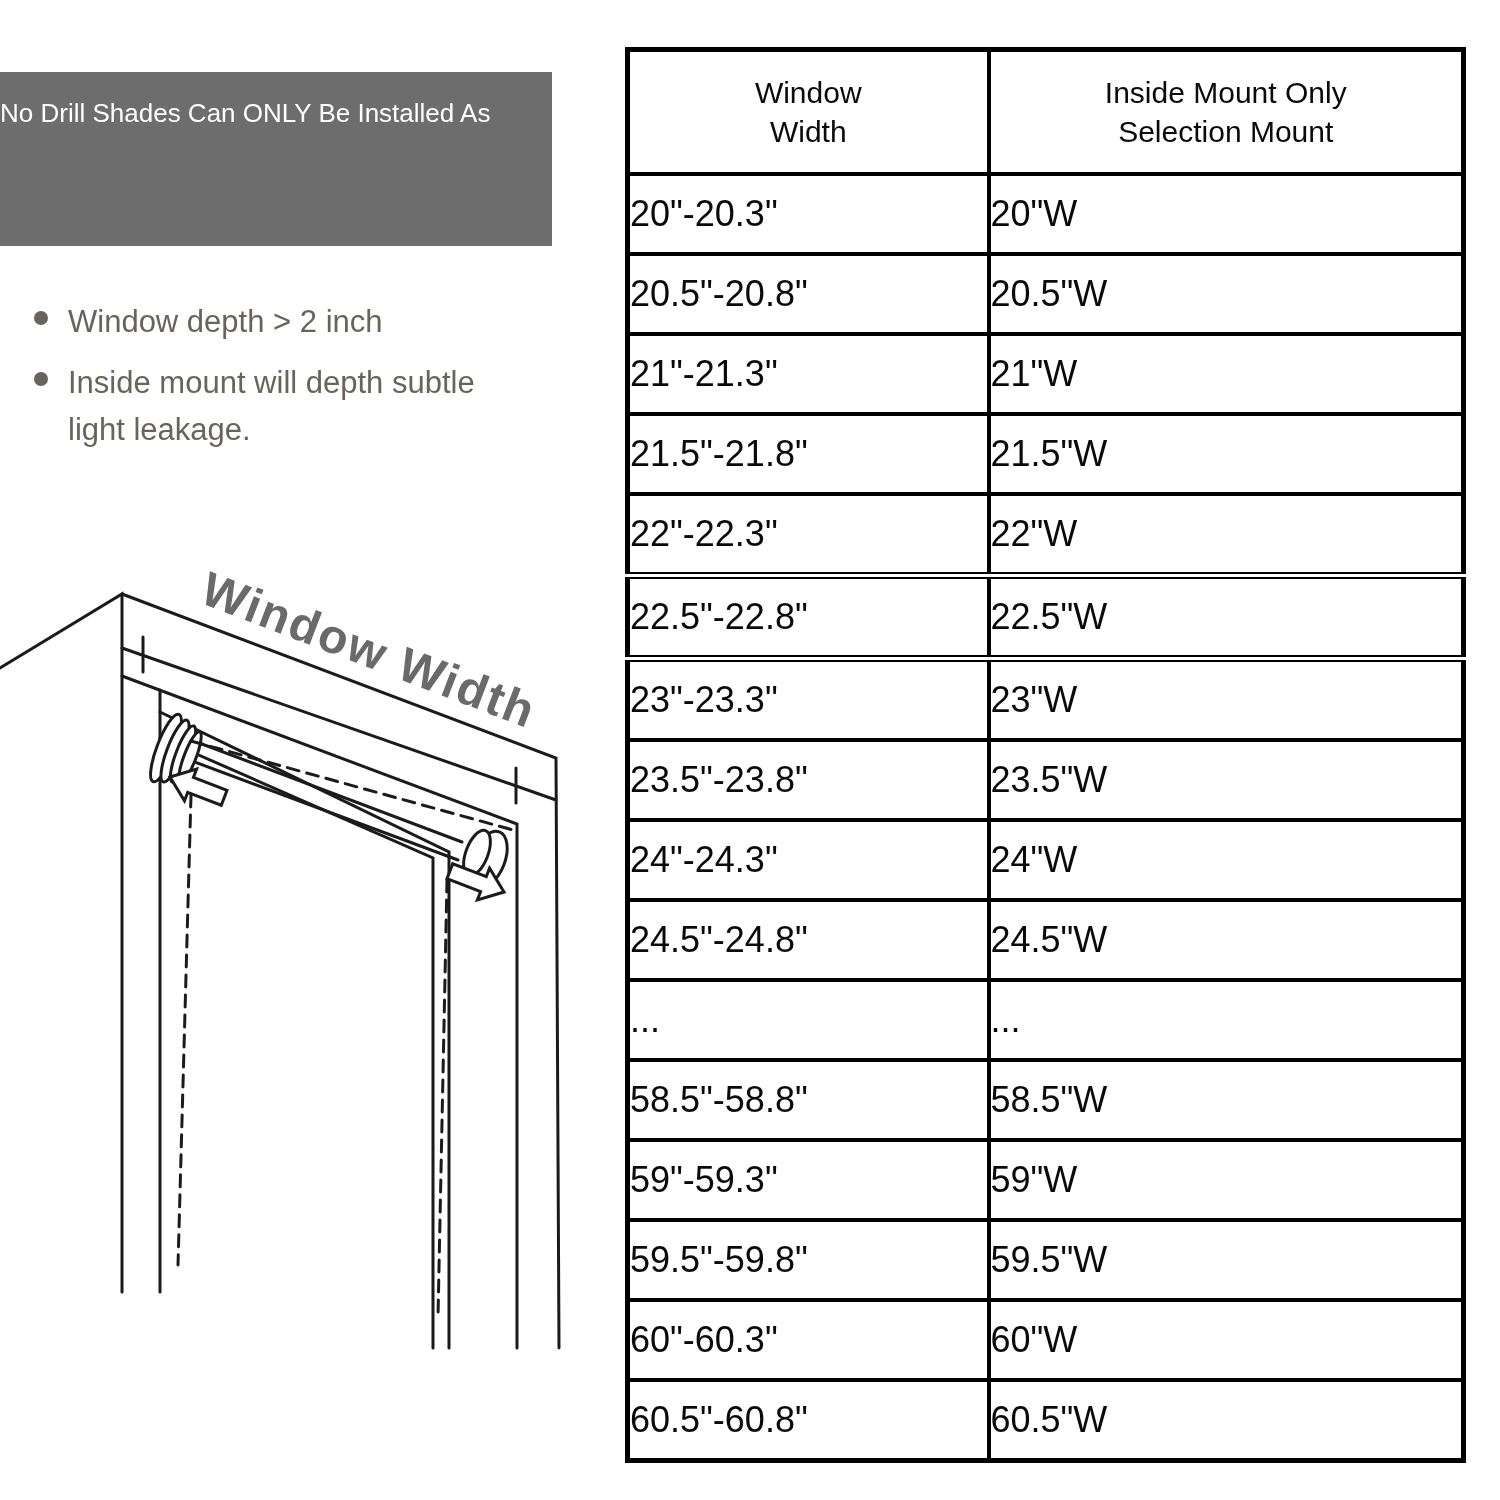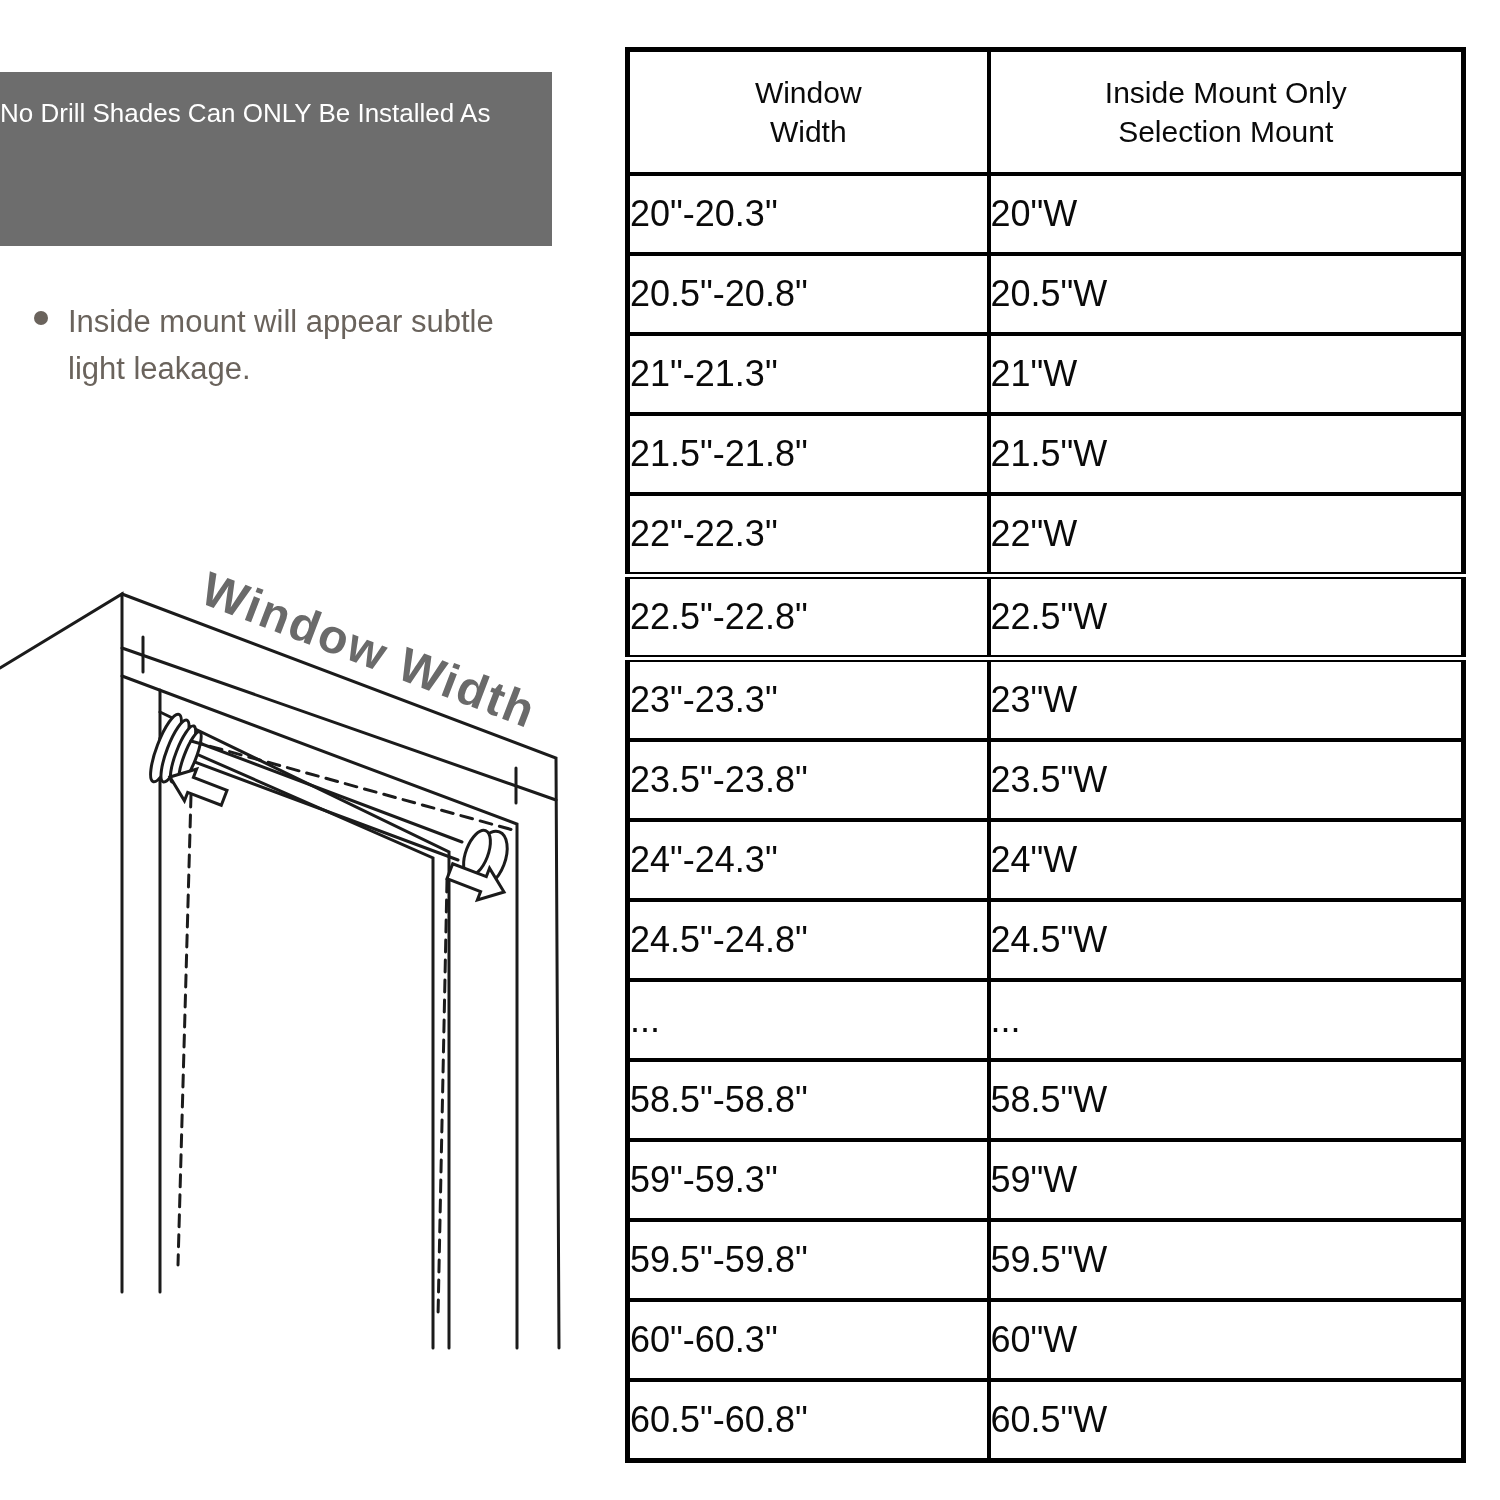--- a/index.html
+++ b/index.html
@@ -122,21 +122,25 @@
 
 <div class="canvas">
 
   <div class="banner">
     <div class="banner-line1">No Drill Shades Can ONLY Be Installed As</div>
   </div>
 
   <div class="notes">
     <div class="note-item">
       <span class="note-dot"></span>
-      <span class="note-text">Inside mount will appear subtle light leakage.</span>
+      <span class="note-text">Window depth &gt; 2 inch</span>
+    </div>
+    <div class="note-item">
+      <span class="note-dot"></span>
+      <span class="note-text">Inside mount will depth subtle light leakage.</span>
     </div>
   </div>
 
   <svg class="diagram" viewBox="0 0 640 920">
     <g>
       <path d="M0,188 L122,114 L122,812"></path>
       <path d="M122,114 L556,278 L559,868"></path>
       <path d="M122,168 L556,320"></path>
       <path d="M122,196 L517,344 L517,868"></path>
       <path d="M160,210 L160,812"></path>

